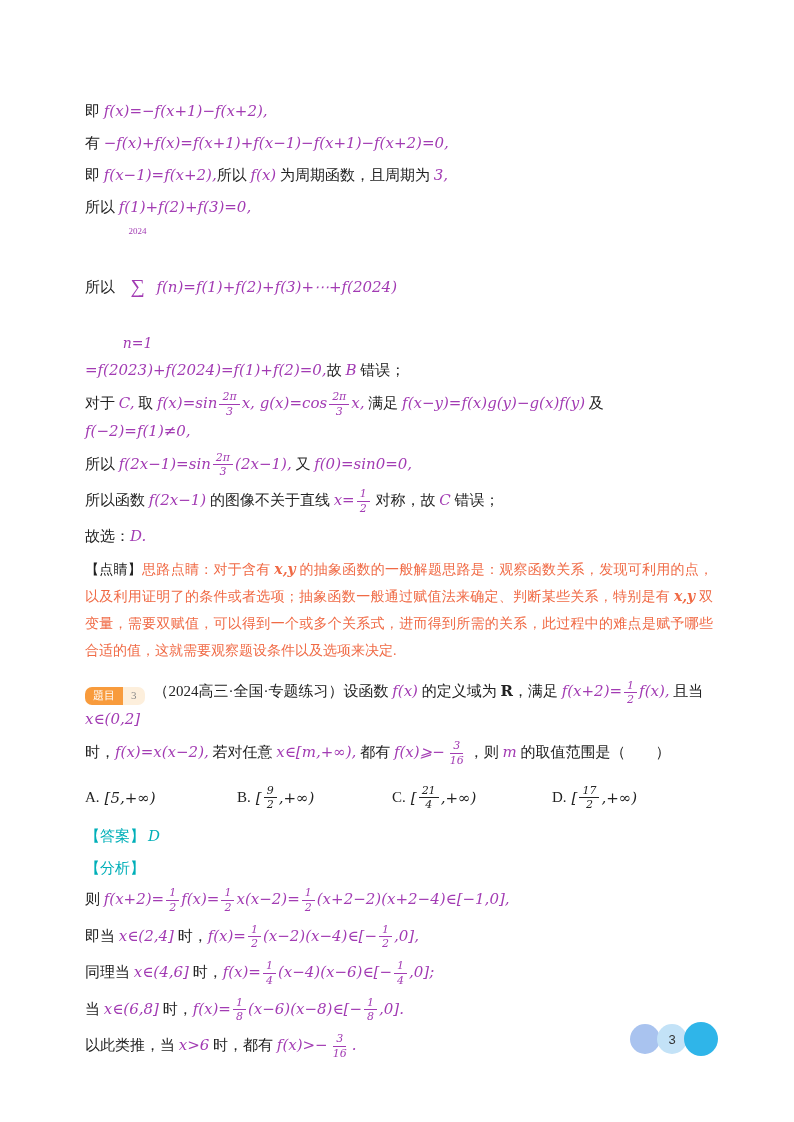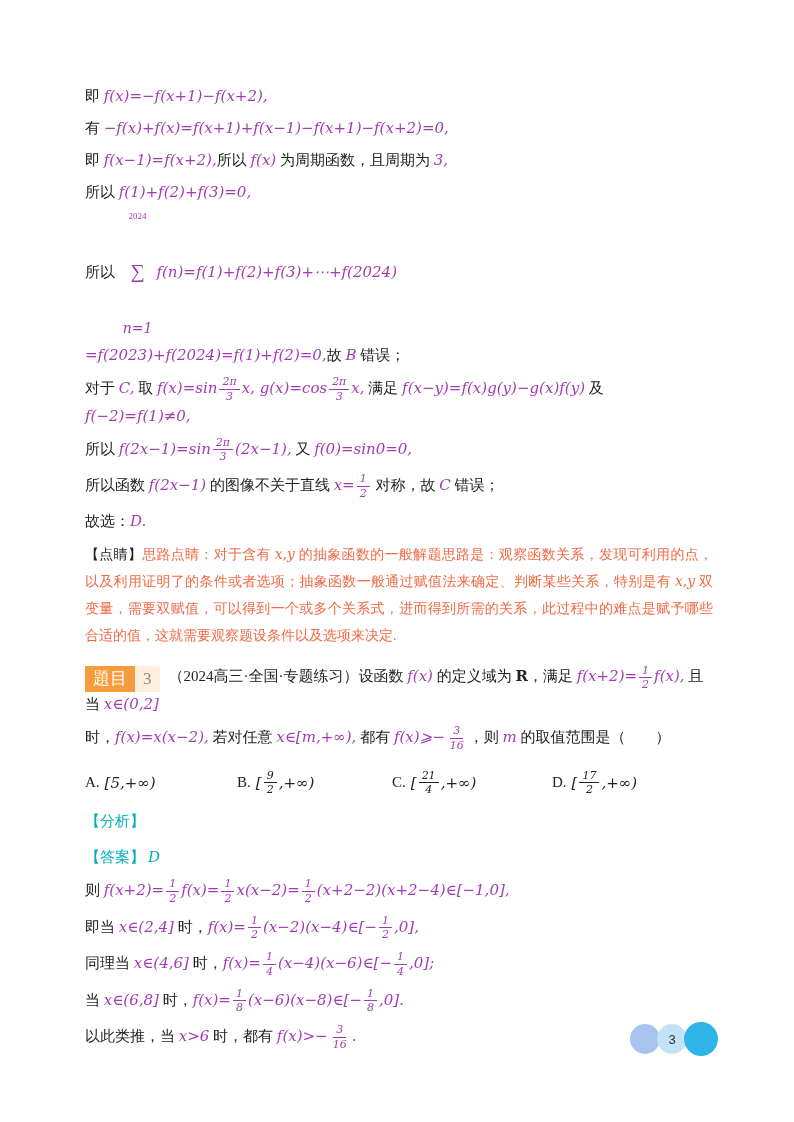--- a/index.html
+++ b/index.html
@@ -12,45 +12,45 @@
     --fc1:#A9C3EF;
     --fc2:#C3E2F7;
     --fc3:#2FB5E9;
   }
   *{box-sizing:border-box;}
   html,body{margin:0;padding:0;}
   body{
     width:794px;height:1122px;background:#ffffff;position:relative;overflow:hidden;
     font-family:"Liberation Serif","DejaVu Serif",serif;color:var(--text);
   }
-  .content{position:absolute;left:85px;top:84px;width:628px;font-size:15px;}
+  .content{position:absolute;left:85px;top:99px;width:628px;font-size:15px;}
   .line{margin:0 0 8px 0;line-height:1.6;}
   .seg{white-space:pre-wrap;}
   .seg.c{color:var(--text);}
   .seg.m{color:var(--math);font-style:italic;font-family:"DejaVu Serif",serif;}
   .seg.k{color:var(--text);font-style:italic;font-family:"DejaVu Serif",serif;}
   .seg.b{color:var(--text);font-weight:700;font-family:"DejaVu Serif",serif;}
   .seg.lab{color:var(--text);font-weight:400;}
   .seg.o{color:var(--orange);}
-  .seg.om{color:var(--orange);font-style:italic;font-family:"DejaVu Serif",serif;}
+  .seg.om{color:var(--orange);font-style:italic;font-family:"DejaVu Serif",serif;font-weight:bold;}
   .frac{display:inline-flex;flex-direction:column;align-items:center;font-size:11px;line-height:1.25;vertical-align:middle;margin:0 2px;}
   .frac .num{border-bottom:1px solid currentColor;padding:0 3px;}
   .frac .den{padding:0 3px;}
   .seg.m.frac{color:var(--math);font-style:italic;font-family:"DejaVu Serif",serif;}
   .seg.k.frac{color:var(--text);font-style:italic;font-family:"DejaVu Serif",serif;}
   .sum{display:inline-flex;flex-direction:column;align-items:center;line-height:1;vertical-align:middle;margin:0 4px;color:var(--math);gap:40px;}
   .sum .stop{font-size:9px;font-style:normal;}
   .sum .sigma{font-size:20px;font-style:normal;}
   .sum .sbot{font-size:14px;font-style:italic;font-family:"DejaVu Serif",serif;}
   .line.pointout{font-size:14px;line-height:1.95;text-align:justify;margin-top:6px;margin-bottom:14px;}
   .line.analysis .seg{color:var(--teal) !important;}
   .teal-b{color:var(--teal);}
   .ans-val{color:var(--teal);font-style:italic;font-family:"DejaVu Serif",serif;margin-left:3px;}
   .problem-block{margin-top:14px;}
-  .badge{display:inline-flex;align-items:stretch;border-radius:0;overflow:hidden;font-size:17px;margin-right:9px;vertical-align:-3px;line-height:1.4;font-family:Liberation Serif, serif;}
+  .badge{display:inline-flex;align-items:stretch;border-radius:7px;overflow:hidden;font-size:11px;margin-right:9px;vertical-align:-3px;line-height:1.4;font-family:Liberation Serif, serif;}
   .badge-left{background:var(--badge);color:#ffffff;padding:1px 8px;}
   .badge-right{background:var(--badgeLight);color:#8a8a8a;padding:1px 8px;}
   .options{display:flex;margin:16px 0 12px 0;align-items:center;}
   .option{display:flex;align-items:center;}
   .option:nth-child(1){width:152px;}
   .option:nth-child(2){width:155px;}
   .option:nth-child(3){width:160px;}
   .opt-label{margin-right:5px;}
   .answer-line{margin-top:12px;}
   .analysis-label{margin-bottom:6px;}
@@ -109,25 +109,25 @@
           </div>
           <div class="option">
             <span class="opt-label">D.</span>
             <span class="seg k">[</span>
             <span class="seg frac k"><span class="num">17</span><span class="den">2</span></span>
             <span class="seg k">,+∞)</span>
           </div>
         </div>
     </div>
 
-    <div class="line teal-b analysis-label">【分析】</div>
-
     <div class="line answer-line">
       <span class="teal-b">【答案】</span><span class="ans-val">D</span>
     </div>
+
+    <div class="line teal-b analysis-label">【分析】</div>
 
     <div>
         <div class="line"><span class="seg c">则 </span><span class="seg m">f(x+2)=</span><span class="seg frac m"><span class="num">1</span><span class="den">2</span></span><span class="seg m">f(x)=</span><span class="seg frac m"><span class="num">1</span><span class="den">2</span></span><span class="seg m">x(x−2)=</span><span class="seg frac m"><span class="num">1</span><span class="den">2</span></span><span class="seg m">(x+2−2)(x+2−4)∈[−1,0],</span></div>
         <div class="line"><span class="seg c">即当 </span><span class="seg m">x∈(2,4]</span><span class="seg c"> 时，</span><span class="seg m">f(x)=</span><span class="seg frac m"><span class="num">1</span><span class="den">2</span></span><span class="seg m">(x−2)(x−4)∈[−</span><span class="seg frac m"><span class="num">1</span><span class="den">2</span></span><span class="seg m">,0],</span></div>
         <div class="line"><span class="seg c">同理当 </span><span class="seg m">x∈(4,6]</span><span class="seg c"> 时，</span><span class="seg m">f(x)=</span><span class="seg frac m"><span class="num">1</span><span class="den">4</span></span><span class="seg m">(x−4)(x−6)∈[−</span><span class="seg frac m"><span class="num">1</span><span class="den">4</span></span><span class="seg m">,0];</span></div>
         <div class="line"><span class="seg c">当 </span><span class="seg m">x∈(6,8]</span><span class="seg c"> 时，</span><span class="seg m">f(x)=</span><span class="seg frac m"><span class="num">1</span><span class="den">8</span></span><span class="seg m">(x−6)(x−8)∈[−</span><span class="seg frac m"><span class="num">1</span><span class="den">8</span></span><span class="seg m">,0].</span></div>
         <div class="line"><span class="seg c">以此类推，当 </span><span class="seg m">x&gt;6</span><span class="seg c"> 时，都有 </span><span class="seg m">f(x)&gt;−</span><span class="seg frac m"><span class="num">3</span><span class="den">16</span></span><span class="seg m">.</span></div>
       </div>
 
   </div>

